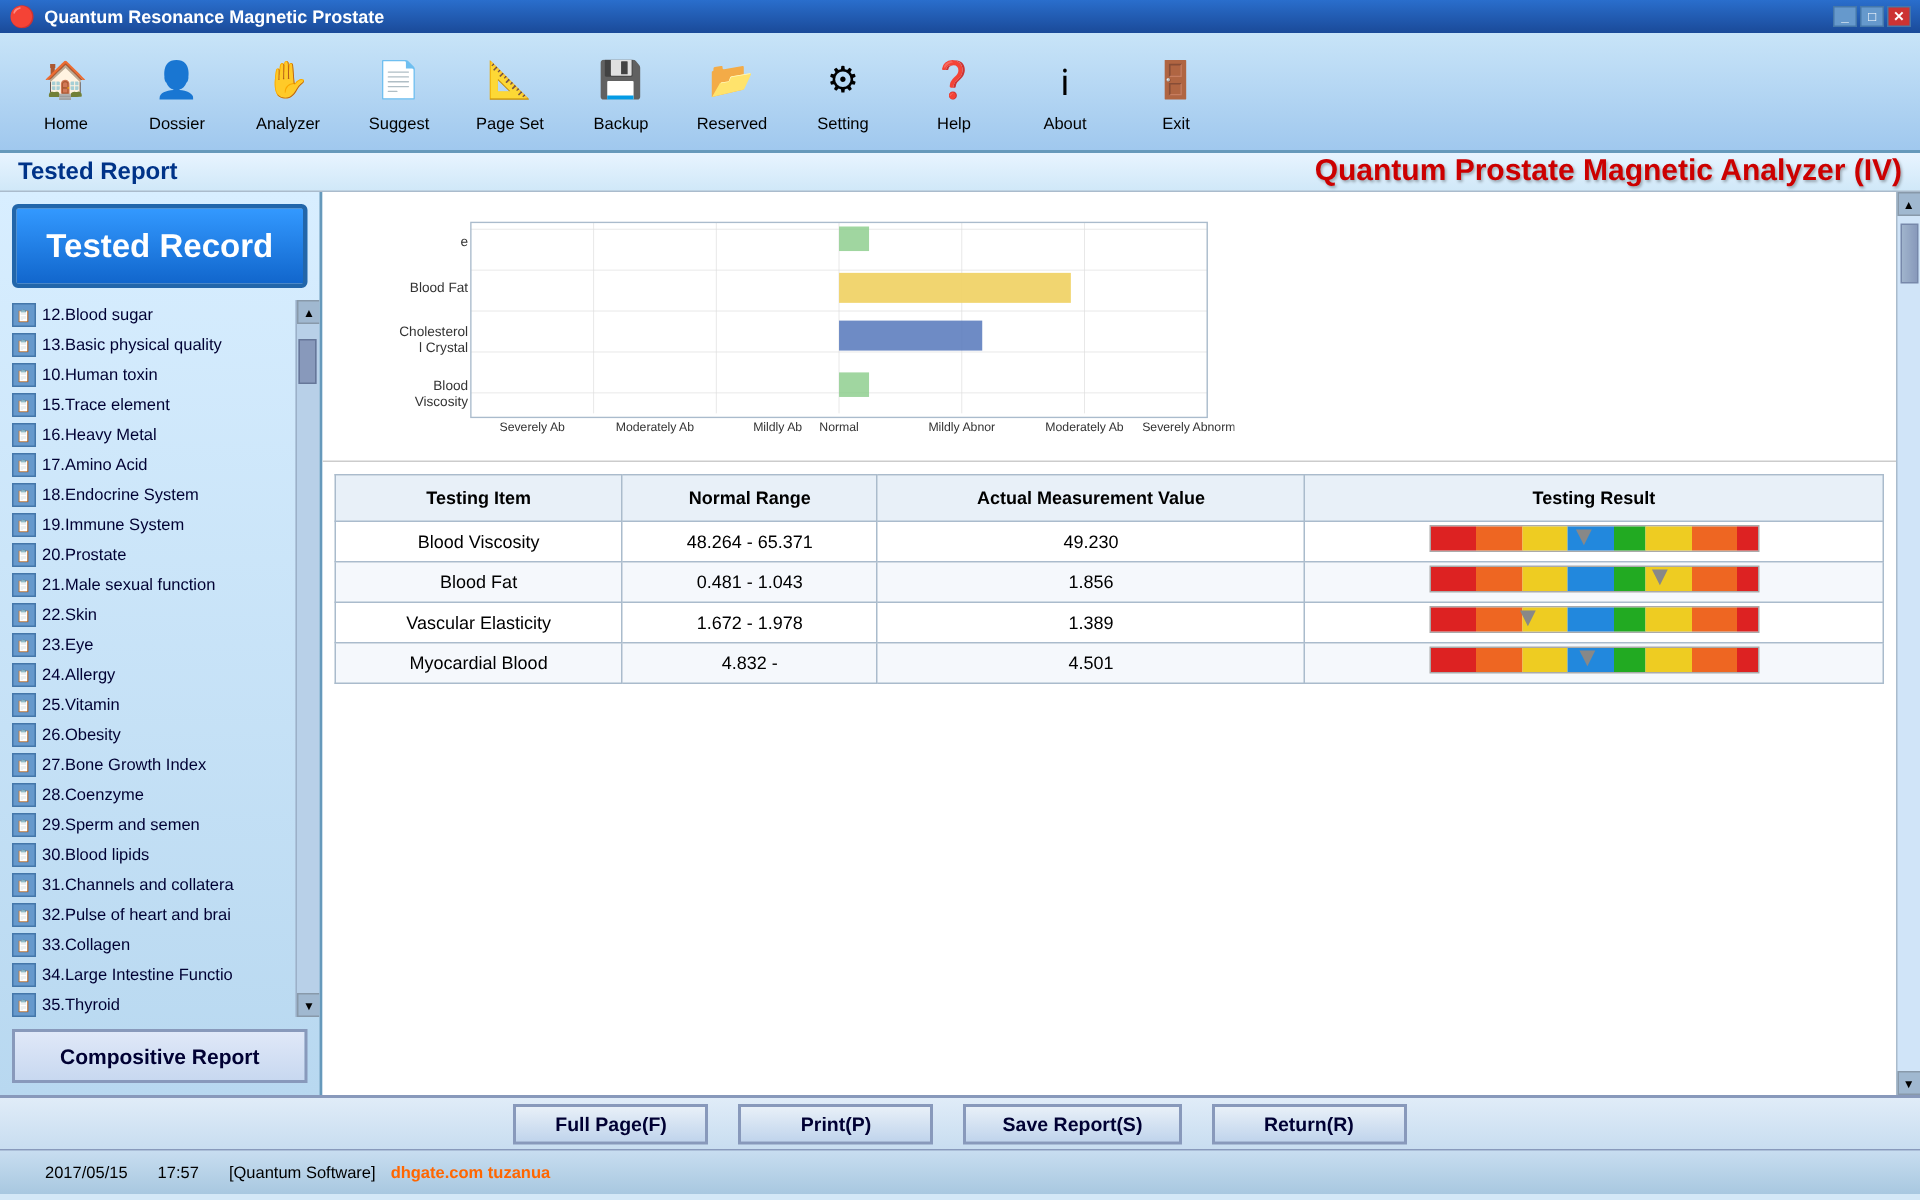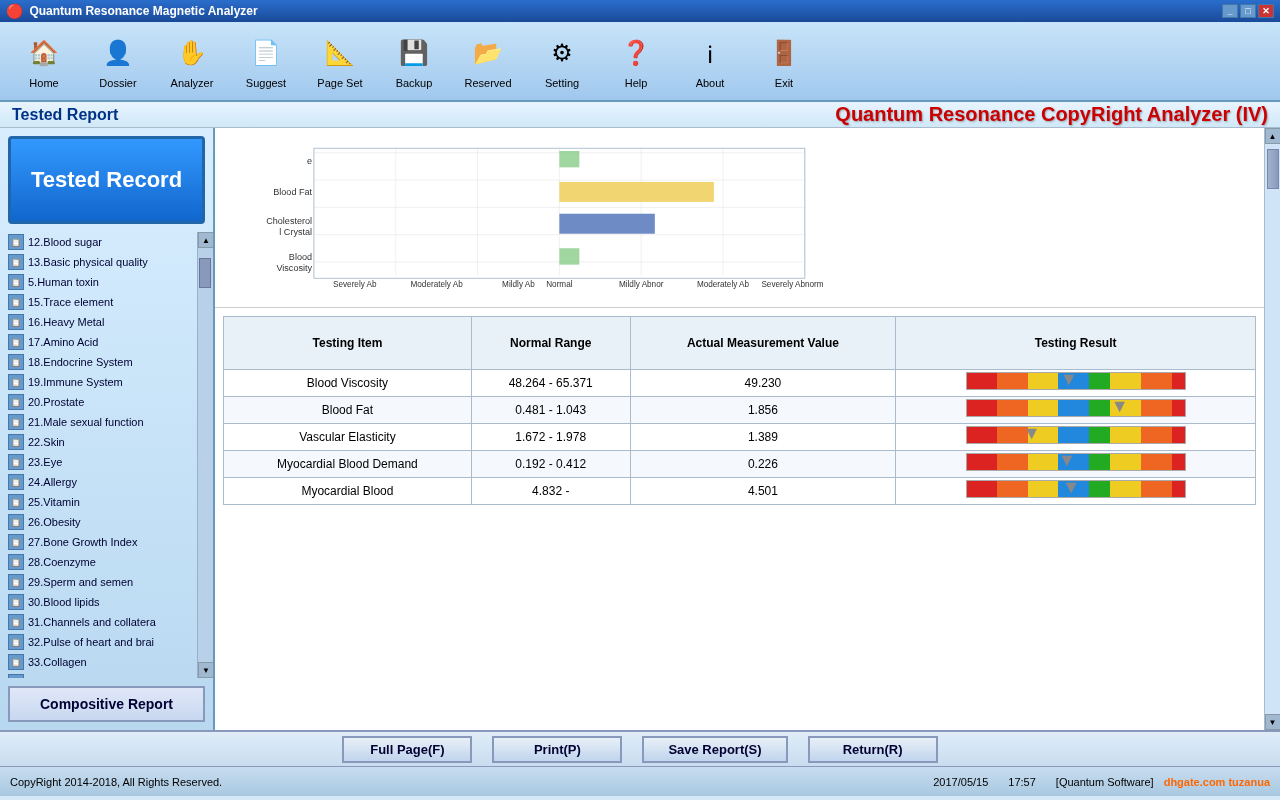--- a/index.html
+++ b/index.html
@@ -76,21 +76,21 @@
       display: flex;
       flex-direction: column;
       overflow: hidden;
     }
     #sidebar-title {
       background: linear-gradient(to bottom, #3399ff, #1166cc);
       color: white;
       font-size: 22px;
       font-weight: bold;
       text-align: center;
-      padding: 28px 4px;
+      padding: 12px 4px;
       border: 3px solid #2266aa;
       margin: 8px;
       border-radius: 4px;
     }
     #sidebar-list {
       flex: 1;
       overflow-y: auto;
       padding: 0 4px;
     }
     .sidebar-item {
@@ -144,21 +144,21 @@
     }
     #results-title {
       font-size: 16px; font-weight: bold; margin-bottom: 8px;
     }
     #results-table {
       width: 100%; border-collapse: collapse;
       font-size: 12px;
     }
     #results-table th {
       background: #e8f0f8; border: 1px solid #aabbcc;
-      padding: 19px 8px; text-align: center;
+      padding: 8px 8px; text-align: center;
       font-weight: bold;
     }
     #results-table td {
       border: 1px solid #aabbcc; padding: 6px 8px; text-align: center;
     }
     #results-table tr:nth-child(even) td { background: #f5f8fc; }
 
     
     #bottom-bar {
       height: 36px;
@@ -213,21 +213,21 @@
       width: 12px; height: 40px;
       background: linear-gradient(to right, #a0b4cc, #8899bb);
       border: 1px solid #7788aa; cursor: pointer;
     }
   </style>
 </head>
 <body>
 
 <div id="title-bar">
   <span class="title-icon">🔴</span>
-  <span>Quantum Resonance Magnetic Analyzer</span>
+  <span>Quantum Resonance Magnetic Prostate</span>
   <div class="win-controls">
     <div class="win-btn">_</div>
     <div class="win-btn">□</div>
     <div class="win-btn" style="background:#cc3333;">✕</div>
   </div>
 </div>
 
 <div id="toolbar">
 <button class="toolbar-btn">
       <span class="toolbar-icon">🏠</span>
@@ -270,40 +270,40 @@
       <span>About</span>
     </button>
     <button class="toolbar-btn">
       <span class="toolbar-icon">🚪</span>
       <span>Exit</span>
     </button>
   </div>
 
 <div id="page-header">
   <span class="page-title">Tested Report</span>
-  <span class="app-title">Quantum Resonance CopyRight Analyzer (IV)</span>
+  <span class="app-title">Quantum Prostate Magnetic Analyzer (IV)</span>
 </div>
 
 <div id="main-layout">
 
   <div id="sidebar">
     <div id="sidebar-title">Tested Record</div>
     <div style="display:flex; flex:1; overflow:hidden;">
       <div id="sidebar-list">
       <div class="sidebar-item">
             <div class="item-icon">📋</div>
             <span>12.Blood sugar</span>
           </div>
           <div class="sidebar-item">
             <div class="item-icon">📋</div>
             <span>13.Basic physical quality</span>
           </div>
           <div class="sidebar-item">
             <div class="item-icon">📋</div>
-            <span>5.Human toxin</span>
+            <span>10.Human toxin</span>
           </div>
           <div class="sidebar-item">
             <div class="item-icon">📋</div>
             <span>15.Trace element</span>
           </div>
           <div class="sidebar-item">
             <div class="item-icon">📋</div>
             <span>16.Heavy Metal</span>
           </div>
           <div class="sidebar-item">
@@ -504,40 +504,20 @@
                     <div style="width: 10%; height: 100%; background: rgb(34, 170, 34);"></div>
                     <div style="width: 14%; height: 100%; background: rgb(238, 204, 34);"></div>
                     <div style="width: 14%; height: 100%; background: rgb(238, 102, 34);"></div>
                     <div style="width: 6%; height: 100%; background: rgb(221, 34, 34);"></div>
                   </div>
                   <div style="position: absolute; top: -2px; left: 30%; transform: translateX(-50%); font-size: 18px; color: rgb(136, 136, 136); line-height: 1;">▼</div>
                 </div>
               </td>
             </tr>
             <tr>
-              <td>Myocardial Blood Demand</td>
-              <td>0.192 - 0.412</td>
-              <td>0.226</td>
-              <td style="padding: 2px 4px;">
-                <div style="position: relative; width: 220px; height: 22px; margin: 0px auto;">
-                  <div style="display: flex; width: 100%; height: 18px; border: 1px solid rgb(170, 170, 170);">
-                    <div style="width: 14%; height: 100%; background: rgb(221, 34, 34);"></div>
-                    <div style="width: 14%; height: 100%; background: rgb(238, 102, 34);"></div>
-                    <div style="width: 14%; height: 100%; background: rgb(238, 204, 34);"></div>
-                    <div style="width: 14%; height: 100%; background: rgb(34, 136, 221);"></div>
-                    <div style="width: 10%; height: 100%; background: rgb(34, 170, 34);"></div>
-                    <div style="width: 14%; height: 100%; background: rgb(238, 204, 34);"></div>
-                    <div style="width: 14%; height: 100%; background: rgb(238, 102, 34);"></div>
-                    <div style="width: 6%; height: 100%; background: rgb(221, 34, 34);"></div>
-                  </div>
-                  <div style="position: absolute; top: -2px; left: 46%; transform: translateX(-50%); font-size: 18px; color: rgb(136, 136, 136); line-height: 1;">▼</div>
-                </div>
-              </td>
-            </tr>
-            <tr>
               <td>Myocardial Blood</td>
               <td>4.832 -</td>
               <td>4.501</td>
               <td style="padding: 2px 4px;">
                 <div style="position: relative; width: 220px; height: 22px; margin: 0px auto;">
                   <div style="display: flex; width: 100%; height: 18px; border: 1px solid rgb(170, 170, 170);">
                     <div style="width: 14%; height: 100%; background: rgb(221, 34, 34);"></div>
                     <div style="width: 14%; height: 100%; background: rgb(238, 102, 34);"></div>
                     <div style="width: 14%; height: 100%; background: rgb(238, 204, 34);"></div>
                     <div style="width: 14%; height: 100%; background: rgb(34, 136, 221);"></div>
@@ -565,20 +545,19 @@
 </div>
 
 <div id="bottom-bar">
 <button class="bottom-btn">Full Page(F)</button>
     <button class="bottom-btn">Print(P)</button>
     <button class="bottom-btn">Save Report(S)</button>
     <button class="bottom-btn">Return(R)</button>
   </div>
 
 <div id="status-bar">
-  <span class="copyright">CopyRight 2014-2018, All Rights Reserved.</span>
   <span class="datetime">
     <span>2017/05/15</span>
   </span>
   <span style="margin-right:20px;text-align:right;">17:57</span>
   <span style="margin-right:10px;">[Quantum Software]</span>
   <span style="color:#ff6600; font-weight:bold;">dhgate.com tuzanua</span>
 </div>
 
 </body></html>

